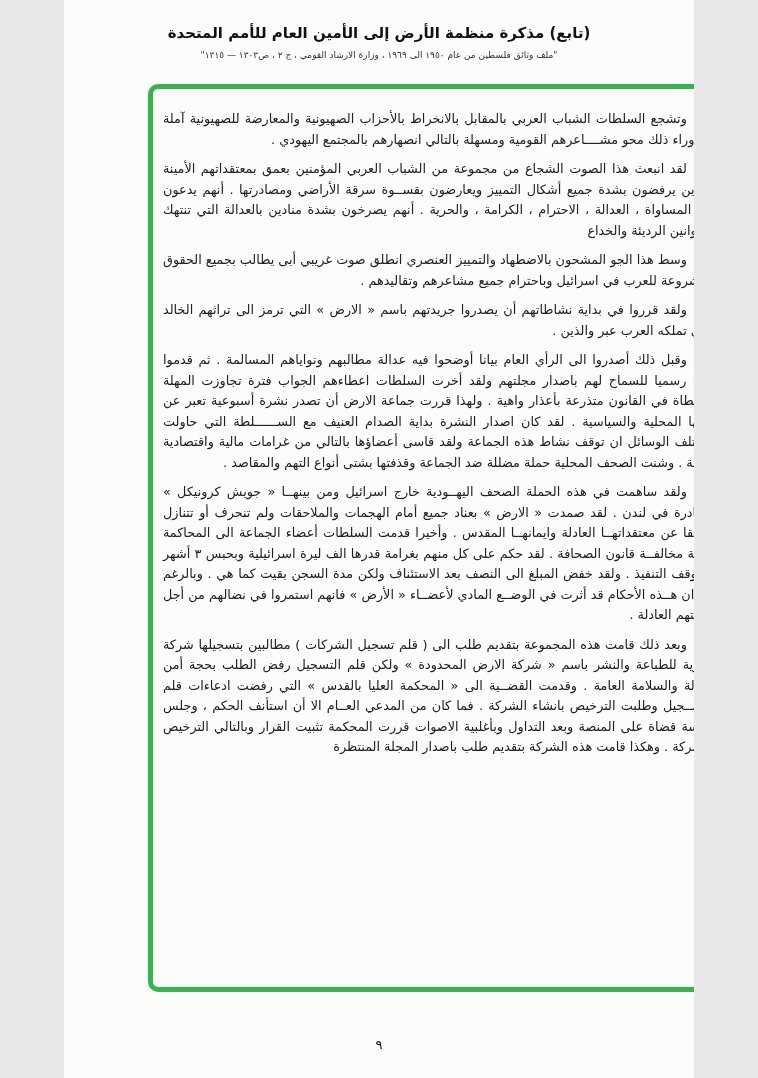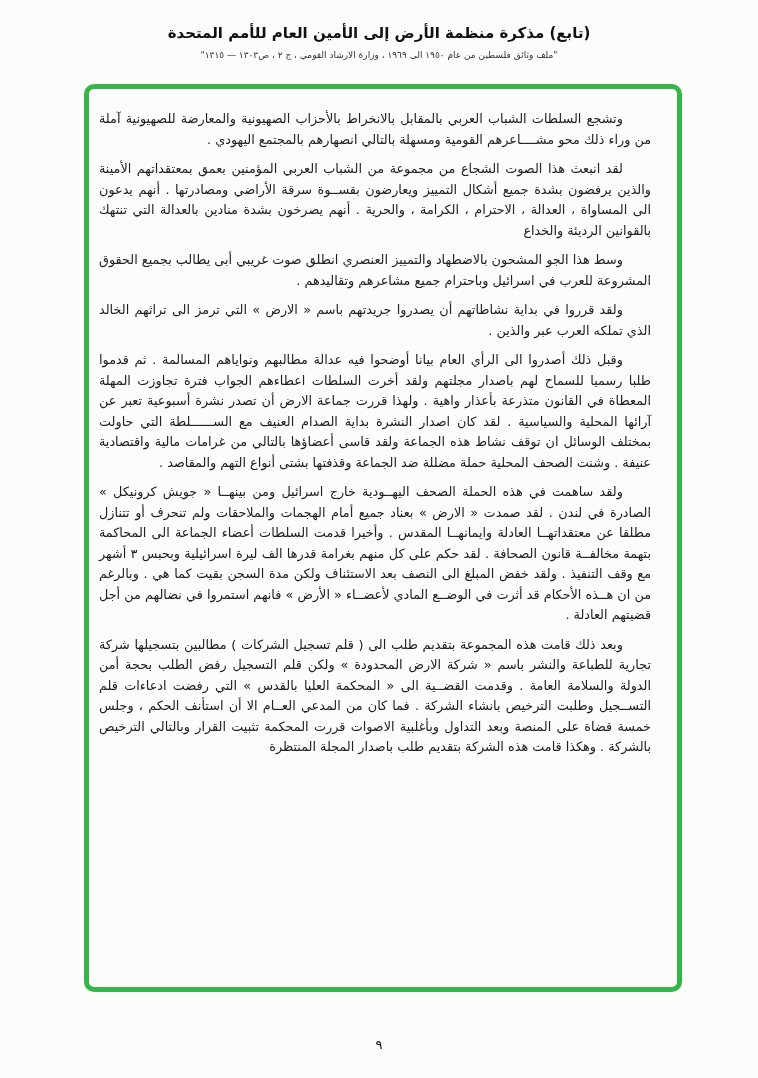--- a/index.html
+++ b/index.html
@@ -1,18 +1,18 @@
 <!DOCTYPE html>
 <html lang="ar" dir="rtl"><head>
 <meta charset="utf-8">
 <style>
   html,body{margin:0;padding:0;background:#e8e8e8;}
   .sheet{
     position:relative;
-    width:758px;height:1078px;
+    width:630px;height:1078px;
     margin:0 auto;
     background:#fcfcfa;
     font-family:"DejaVu Sans", sans-serif;
     color:#1a1a1a;
     direction:rtl;
     overflow:hidden;
   }
   .doc-title{
     padding-top:24px;
     text-align:center;

